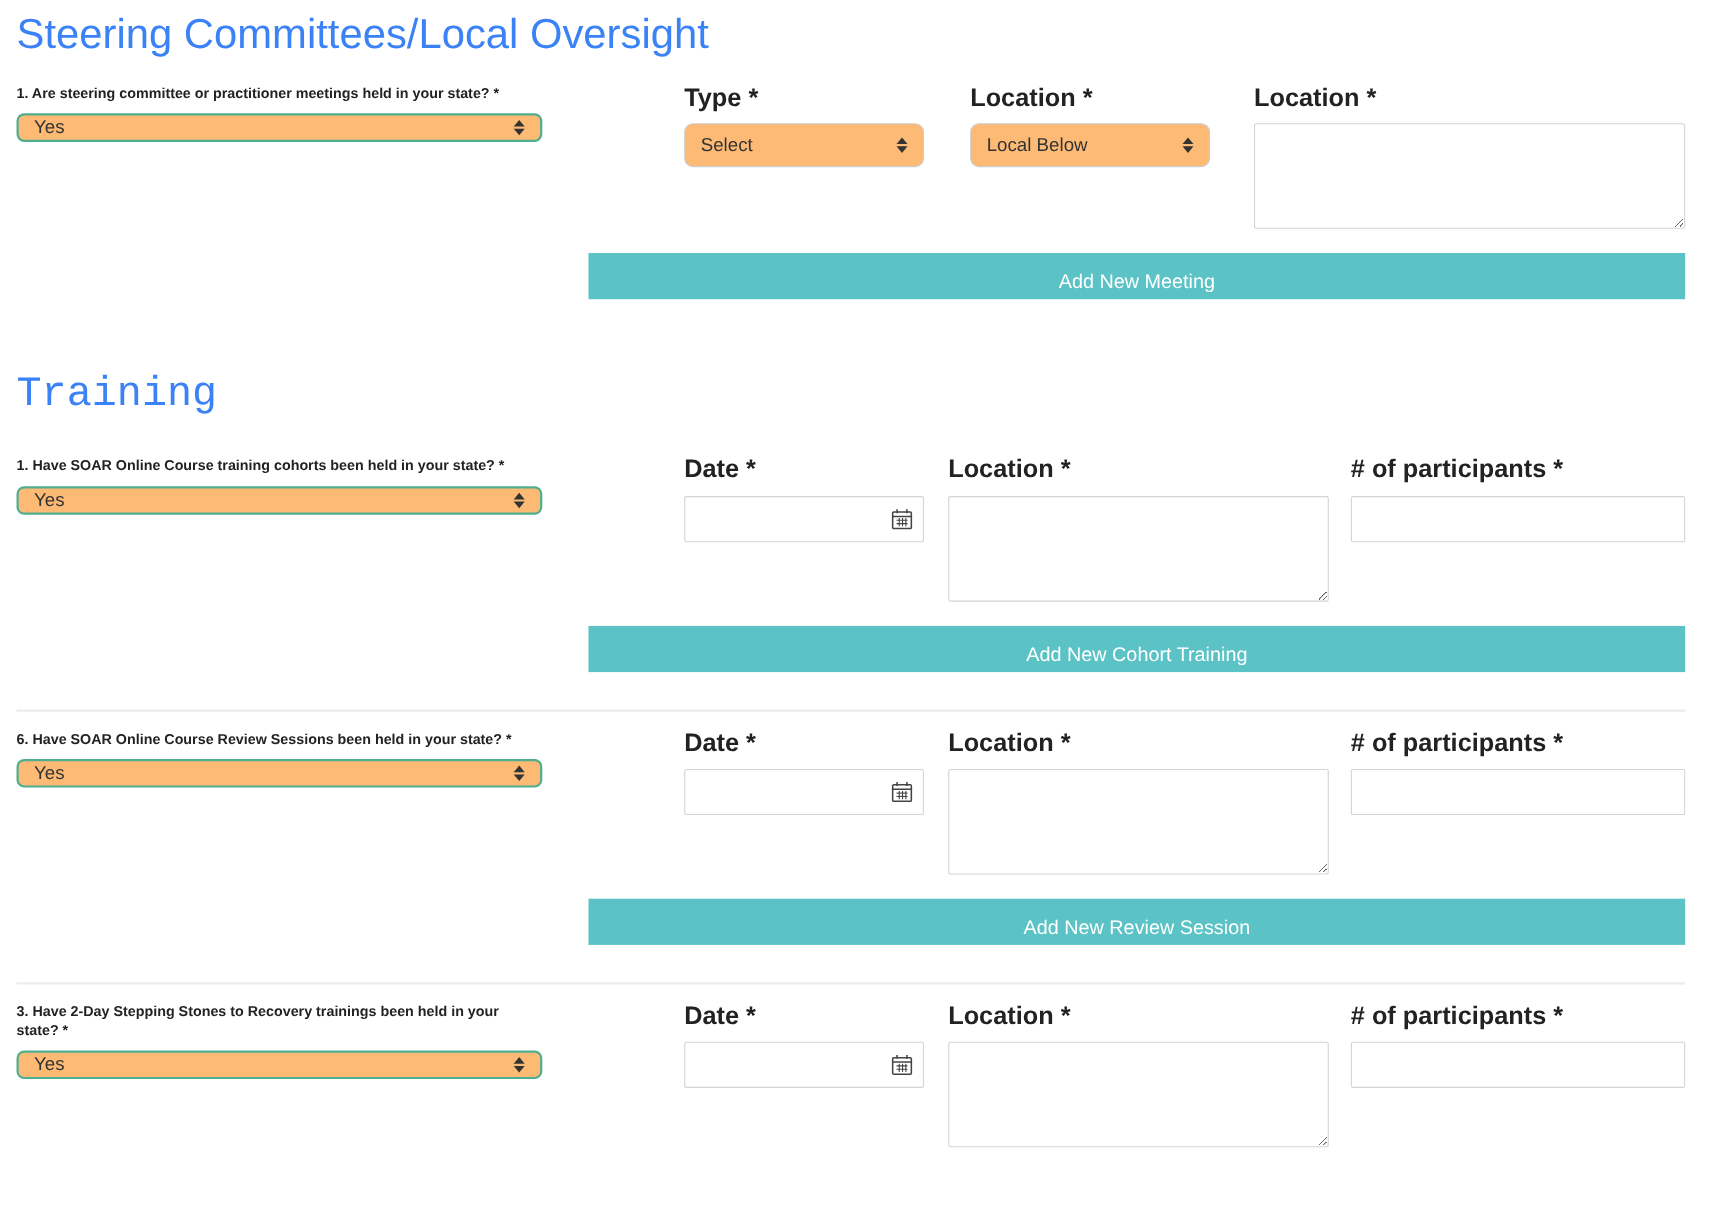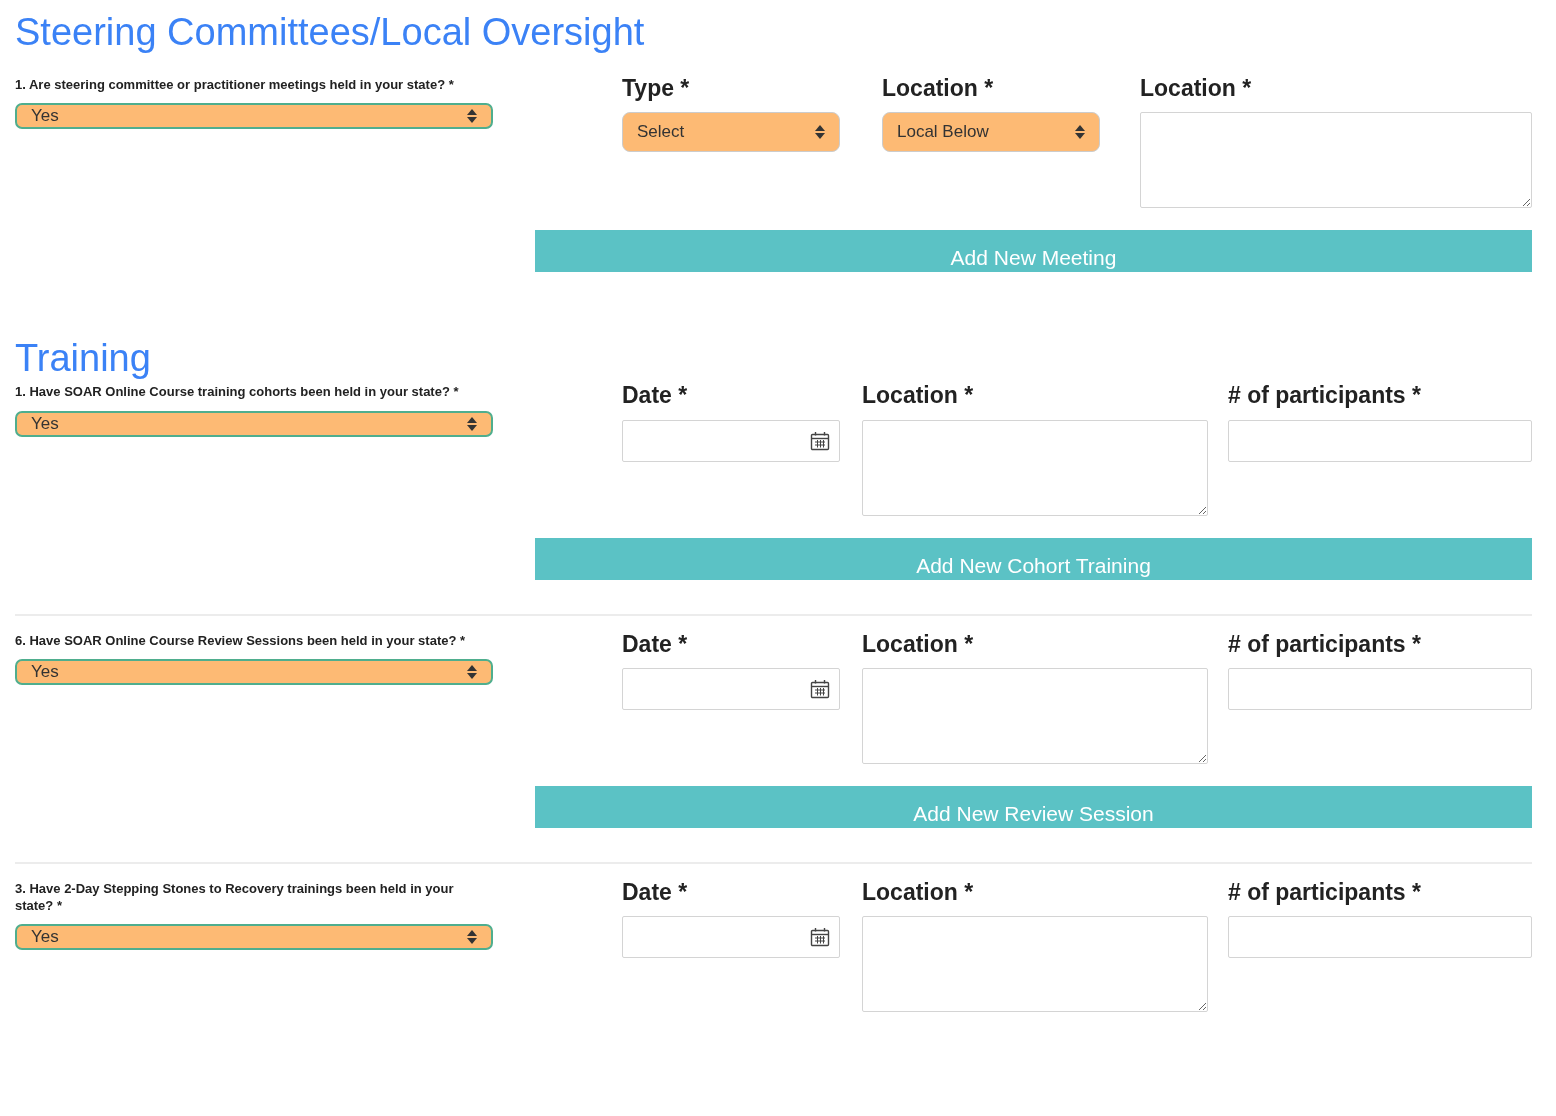--- a/index.html
+++ b/index.html
@@ -13,21 +13,21 @@
   }
   .page { padding: 10px 24px 40px 15px; }
 
   h1.section-title {
     font-size: 38px;
     font-weight: 400;
     line-height: 1.2;
     color: #3b82f6;
     margin: 0 0 20px 0;
   }
-  h1.section-title.training { margin-top: 64px; margin-bottom: 2px; }
+  h1.section-title.training { margin-top: 64px; margin-bottom: 33px; font-family: Liberation Mono, monospace; }
 
   .q-row { display: flex; align-items: flex-start; }
   .col-left { width: 478px; margin-right: 129px; flex-shrink: 0; }
   .col-right { width: 910px; display: flex; align-items: flex-start; }
 
   .q-label {
     font-weight: 700;
     font-size: 13px;
     line-height: 1.32;
     margin: 0 0 10px 0;
@@ -127,21 +127,21 @@
 
   button.add-btn {
     display: block;
     margin: 22px 0 0 520px;
     width: 997px;
     height: 42px;
     border: none;
     background: #5bc2c5;
     color: #ffffff;
     font-family: inherit;
-    font-size: 21px;
+    font-size: 18px;
     font-weight: 400;
     cursor: pointer;
     text-align: center;
     padding: 16px;
   }
 
   .divider {
     height: 2px;
     background: #ececec;
     margin: 34px 0 16px 0;

